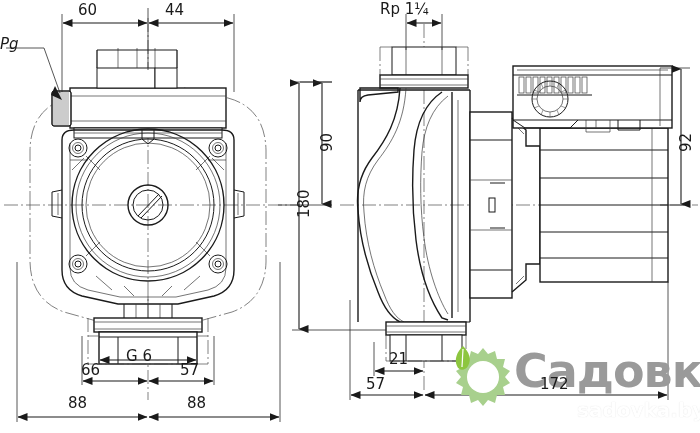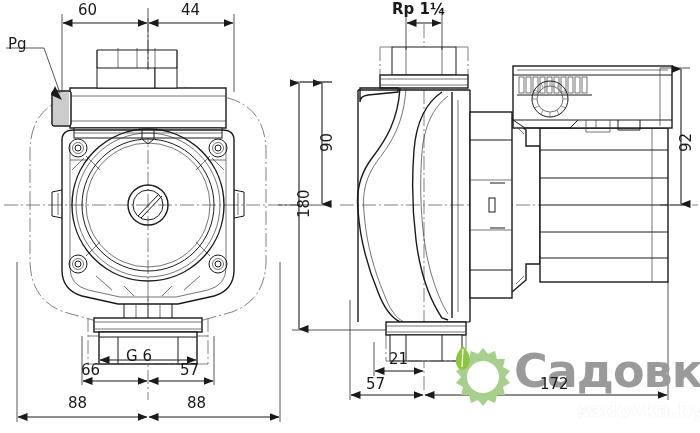--- a/index.html
+++ b/index.html
@@ -336,33 +336,33 @@
       <line class="dim" x1="375" y1="371" x2="423" y2="371" marker-start="url(#ahr)" marker-end="url(#ah)"></line>
 
       <line class="ext" x1="350" y1="300" x2="350" y2="400"></line>
       <line class="ext" x1="668" y1="282" x2="668" y2="400"></line>
       <line class="dim" x1="351" y1="395" x2="423" y2="395" marker-start="url(#ahr)" marker-end="url(#ah)"></line>
       <line class="dim" x1="425" y1="395" x2="667" y2="395" marker-start="url(#ahr)" marker-end="url(#ah)"></line>
     </g>
   </svg>
 
   <div class="dimtxt" style="left:78px;  top:3px;">60</div>
-  <div class="dimtxt" style="left:181px; top:3px;">44</div>
-
-  <div class="dimtxt" style="left:8px; top:37px;">Pg</div>
+  <div class="dimtxt" style="left:165px; top:3px;">44</div>
+
+  <div class="dimtxt" style="left:0px; top:37px;font-style:italic;">Pg</div>
 
   <div class="dimtxt" style="left:126px; top:349px;">G 6</div>
 
   <div class="dimtxt" style="left:81px;  top:363px;">66</div>
   <div class="dimtxt" style="left:180px; top:363px;">57</div>
 
   <div class="dimtxt" style="left:68px;  top:396px;">88</div>
   <div class="dimtxt" style="left:187px; top:396px;">88</div>
 
-  <div class="dimtxt" style="left:392px; top:2px;font-weight:bold;">Rp 1¼</div>
+  <div class="dimtxt" style="left:380px; top:2px;">Rp 1¼</div>
 
   <div class="dimtxt vert" style="left:320px; top:152px;">90</div>
 
   <div class="dimtxt vert" style="left:297px; top:218px;">180</div>
 
   <div class="dimtxt vert" style="left:679px; top:152px;">92</div>
 
   <div class="dimtxt" style="left:389px; top:352px;">21</div>
 
   <div class="dimtxt" style="left:366px; top:377px;">57</div>

